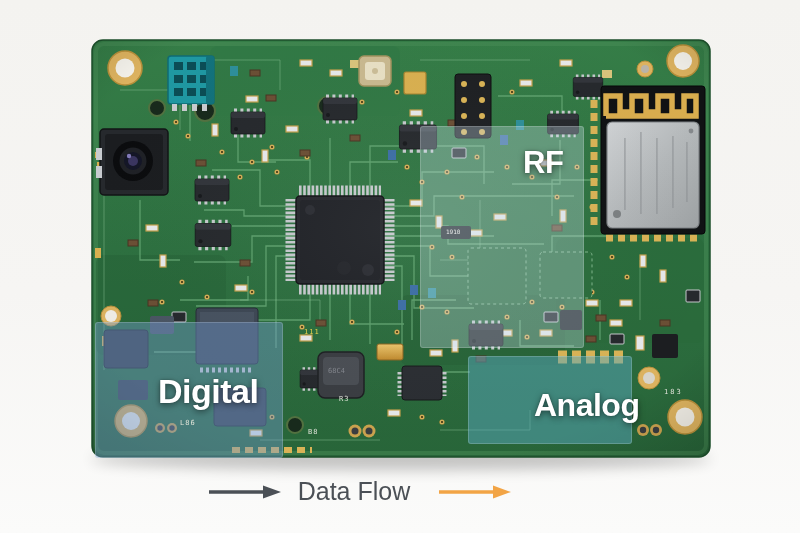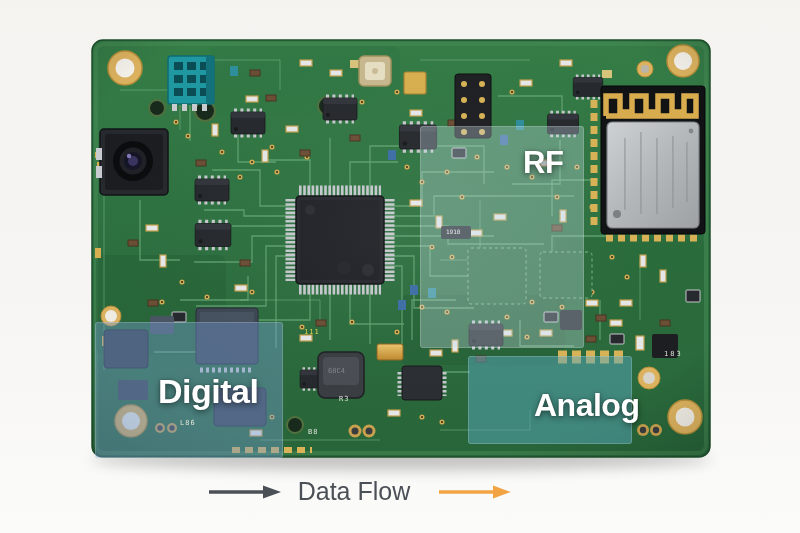--- a/index.html
+++ b/index.html
@@ -452,21 +452,21 @@
   <div class="overlay" id="ov-digital" style="background: rgba(116, 158, 212, 0.42);">
     <span class="lbl">Digital</span>
   </div>
   <div class="overlay" id="ov-analog" style="background: rgba(88, 168, 190, 0.5);">
     <span class="lbl">Analog</span>
   </div>
 
   <span class="silk" style="left:180px;top:420px;">L86</span>
   <span class="silk" style="left:311px;top:396px;padding-left:28px;">R3</span>
   <span class="silk" style="left:308px;top:429px;">B8</span>
-  <span class="silk" id="silk-183" style="left:664px;top:351px;">183</span>
+  <span class="silk" id="silk-183" style="left:664px;top:389px;">183</span>
   <span class="silk" id="silk-1910" style="left:446px;top:229px;">1910</span>
   <span class="silk" id="silk-111" style="left:304px;top:329px;">111</span>
   <span class="silk" id="silk-ind" style="left:328px;top:368px;">68C4</span>
 
   <div class="legend">
     <div class="item">
       <svg width="78" height="16" viewBox="0 0 78 16">
         <line x1="2" y1="8" x2="57" y2="8" stroke-width="3.6" stroke="#4b5056"></line>
         <polygon points="56,1.5 74,8 56,14.5" fill="#4b5056"></polygon>
       </svg>

